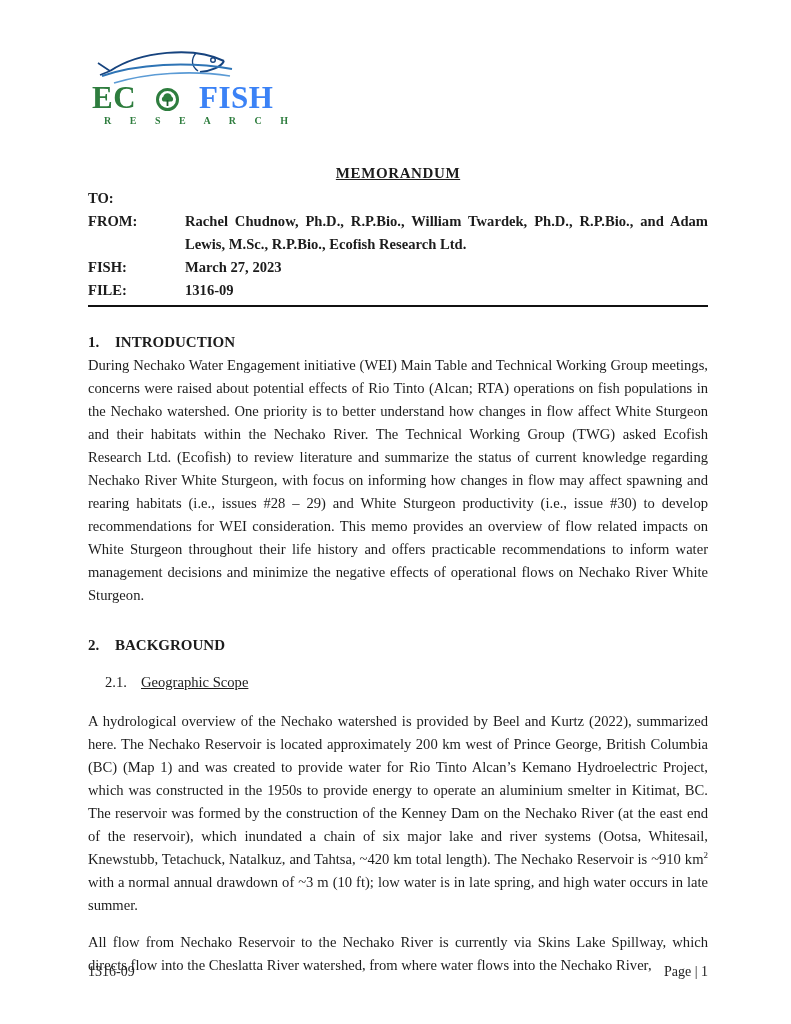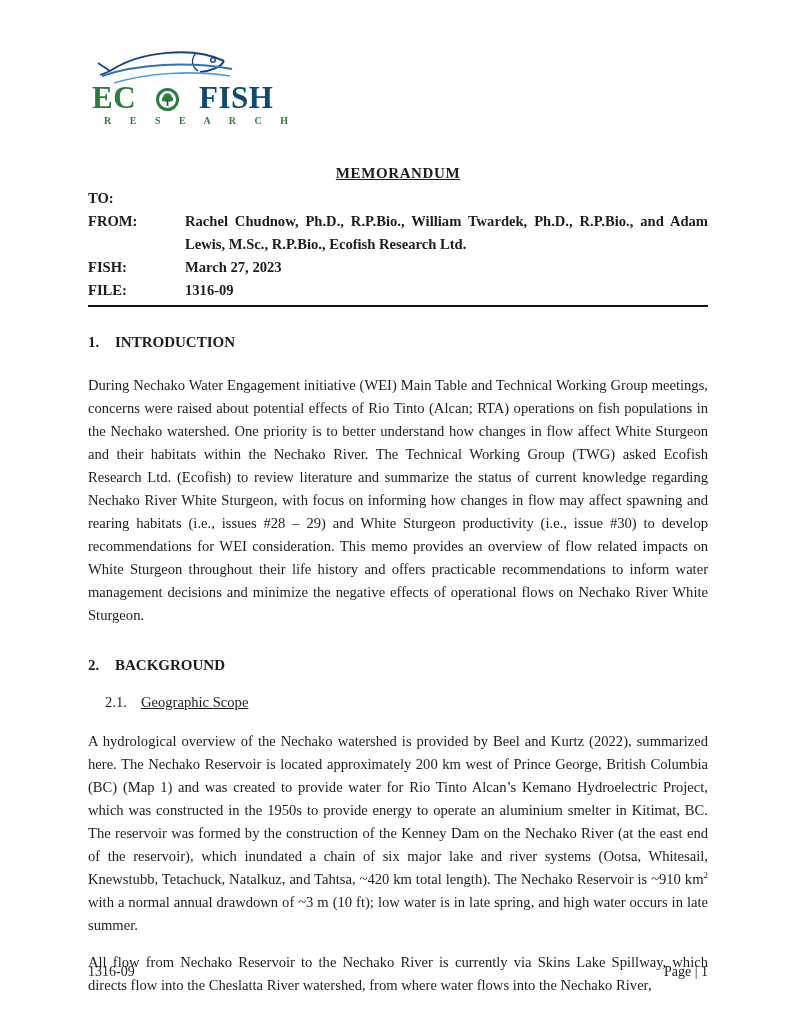--- a/index.html
+++ b/index.html
@@ -18,21 +18,21 @@
   .header { position: relative; height: 120px; }
 
   .logo { position: absolute; left: 4px; top: 0; width: 158px; }
   .logo-fish-svg { display: block; }
   .logo-row { display: flex; align-items: flex-start; line-height: 1; margin-top: -4px; gap: 19px; }
   .logo-eco   { font-weight: bold; font-size: 31px; color: #2e7d3e; letter-spacing: 0.5px; }
   .logo-globe { width: 23px; height: 23px; border: 3px solid #2e7d3e; border-radius: 50%;
                 display: inline-block; position: relative; top: 2px; margin: 0 1px;
                 flex: none; align-self: center; }
   .logo-globe svg { position: absolute; left: 1px; top: 1px; }
-  .logo-fishword { font-weight: bold; font-size: 31px; color: #0c4a6e; letter-spacing: 0.5px; }
+  .logo-fishword { font-weight: bold; font-size: 31px; color: #3b82f6; letter-spacing: 0.5px; }
   .logo-research { color: #2e7d3e; font-size: 10px; letter-spacing: 8px; margin-top: 2px;
                    padding-left: 12px; font-weight: bold; white-space: nowrap; }
 
   .contact { position: absolute; left: 437px; top: 2px; font-size: 13.8px; line-height: 20px; }
   .contact .company { font-weight: bold; font-size: 14.2px; }
   .contact .phone-row { margin-top: 9px; }
   .contact .phone-label { font-weight: bold; }
 
   
   .memo-title { text-align: center; font-weight: bold; font-size: 15px;
@@ -47,21 +47,21 @@
   
   .section-heading { font-weight: bold; font-size: 15px; line-height: 23px; }
   .section-heading .num { display: inline-block; width: 27px; }
   .sub-heading { font-size: 14.6px; line-height: 23px; padding-left: 17px; }
   .sub-heading .subnum { display: inline-block; width: 36px; }
   .sub-heading .subtitle { text-decoration: underline; }
   p.body-par { font-size: 14.6px; line-height: 23px; text-align: justify; }
   sup { font-size: 9px; line-height: 0; }
 
   .s1-heading { margin-top: 24px; }
-  .s1-par { margin-top: 20px; }
+  .s1-par { margin-top: 0; }
   .s2-heading { margin-top: 27px; }
   .s2-sub { margin-top: 14px; margin-bottom: 16px; }
   .s2-par2 { margin-top: 14px; }
 
   
   .footer { position: absolute; left: 88px; right: 83px; bottom: 44px;
             display: flex; justify-content: space-between;
             font-size: 14px; color: #222; }
 </style>
 </head>

